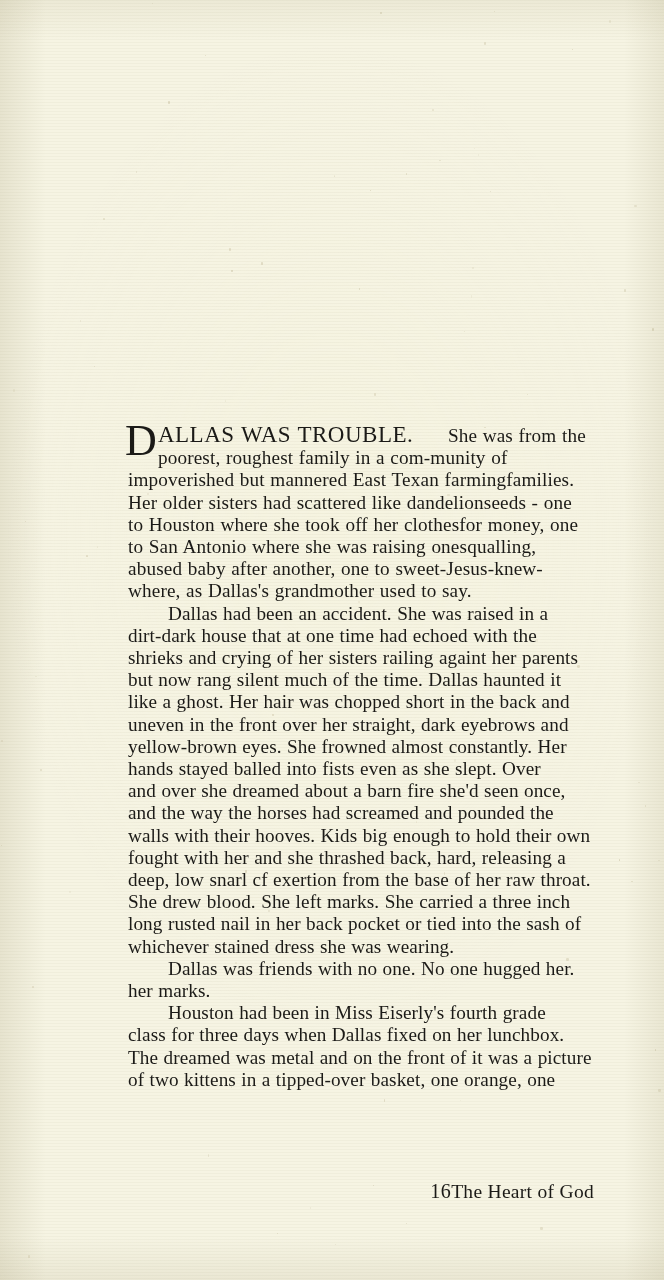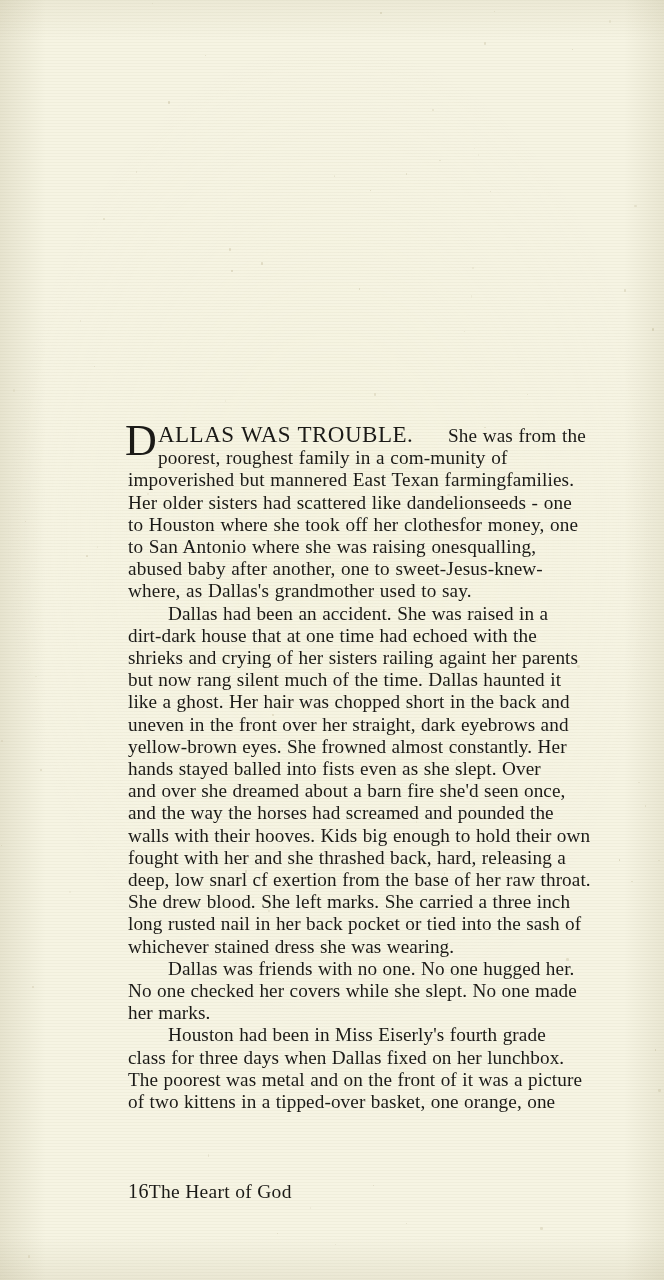--- a/index.html
+++ b/index.html
@@ -107,21 +107,21 @@
   p.body-par .ln.first { display: inline; margin-top: 12px; }
 
   
   .footer {
     position: absolute;
     left: 128px;
     right: 70px;
     top: 1180px;
     display: flex;
     align-items: baseline;
-    justify-content: flex-start;
+    justify-content: flex-end;
   }
   .folio {
     font-size: 20px;
     letter-spacing: 0.4px;
   }
   .running-title {
     font-size: 19.5px;
     letter-spacing: 0.3px;
   }
 </style>
@@ -227,22 +227,22 @@
 
   <div class="textblock">
 
     <p class="chapter-opening">
       <span class="dropcap">D</span><span class="smallcaps">ALLAS WAS TROUBLE.</span>
       <span id="opening-lines"><span class="ln first">  She was from the poorest, roughest family in a com-</span><span class="ln">munity of impoverished but mannered East Texan farming</span><span class="ln">families. Her older sisters had scattered like dandelion</span><span class="ln">seeds - one to Houston where she took off her clothes</span><span class="ln">for money, one to San Antonio where she was raising one</span><span class="ln">squalling, abused baby after another, one to sweet-Jesus-</span><span class="ln">knew-where, as Dallas's grandmother used to say.</span></span>
     </p>
 
     <div id="body-paragraphs">
         <p class="body-par"><span class="ln first">Dallas had been an accident. She was raised in a</span><span class="ln">dirt-dark house that at one time had echoed with the</span><span class="ln">shrieks and crying of her sisters railing againt her parents</span><span class="ln">but now rang silent much of the time. Dallas haunted it</span><span class="ln">like a ghost. Her hair was chopped short in the back and</span><span class="ln">uneven in the front over her straight, dark eyebrows and</span><span class="ln">yellow-brown eyes. She frowned almost constantly. Her</span><span class="ln">hands stayed balled into fists even as she slept. Over</span><span class="ln">and over she dreamed about a barn fire she'd seen once,</span><span class="ln">and the way the horses had screamed and pounded the</span><span class="ln">walls with their hooves. Kids big enough to hold their own</span><span class="ln">fought with her and she thrashed back, hard, releasing a</span><span class="ln">deep, low snarl cf exertion from the base of her raw throat.</span><span class="ln">She drew blood. She left marks. She carried a three inch</span><span class="ln">long rusted nail in her back pocket or tied into the sash of</span><span class="ln">whichever stained dress she was wearing.</span></p>
-        <p class="body-par"><span class="ln first">Dallas was friends with no one. No one hugged her.</span><span class="ln">No one checked her covers while she slept. No one made</span><span class="ln">her marks.</span></p>
-        <p class="body-par"><span class="ln first">Houston had been in Miss Eiserly's fourth grade</span><span class="ln">class for three days when Dallas fixed on her lunchbox.</span><span class="ln">The poorest was metal and on the front of it was a picture</span><span class="ln">of two kittens in a tipped-over basket, one orange, one</span></p>
+        <p class="body-par"><span class="ln first">Dallas was friends with no one. No one hugged her.</span><span class="ln">her marks.</span></p>
+        <p class="body-par"><span class="ln first">Houston had been in Miss Eiserly's fourth grade</span><span class="ln">class for three days when Dallas fixed on her lunchbox.</span><span class="ln">The dreamed was metal and on the front of it was a picture</span><span class="ln">of two kittens in a tipped-over basket, one orange, one</span></p>
       </div>
 
   </div>
 
   <div class="footer">
     <span class="folio">16</span>
     <span class="running-title">The Heart of God</span>
   </div>
 
 </div>

